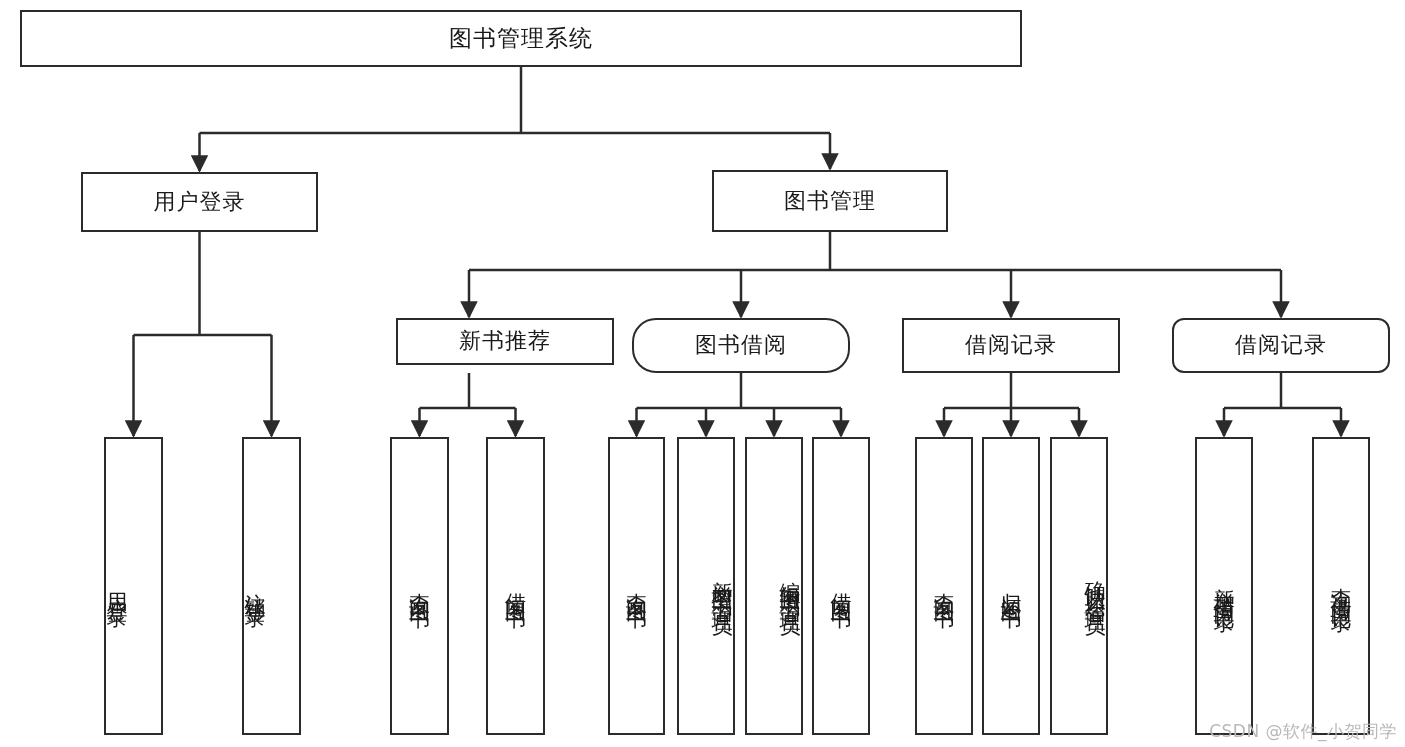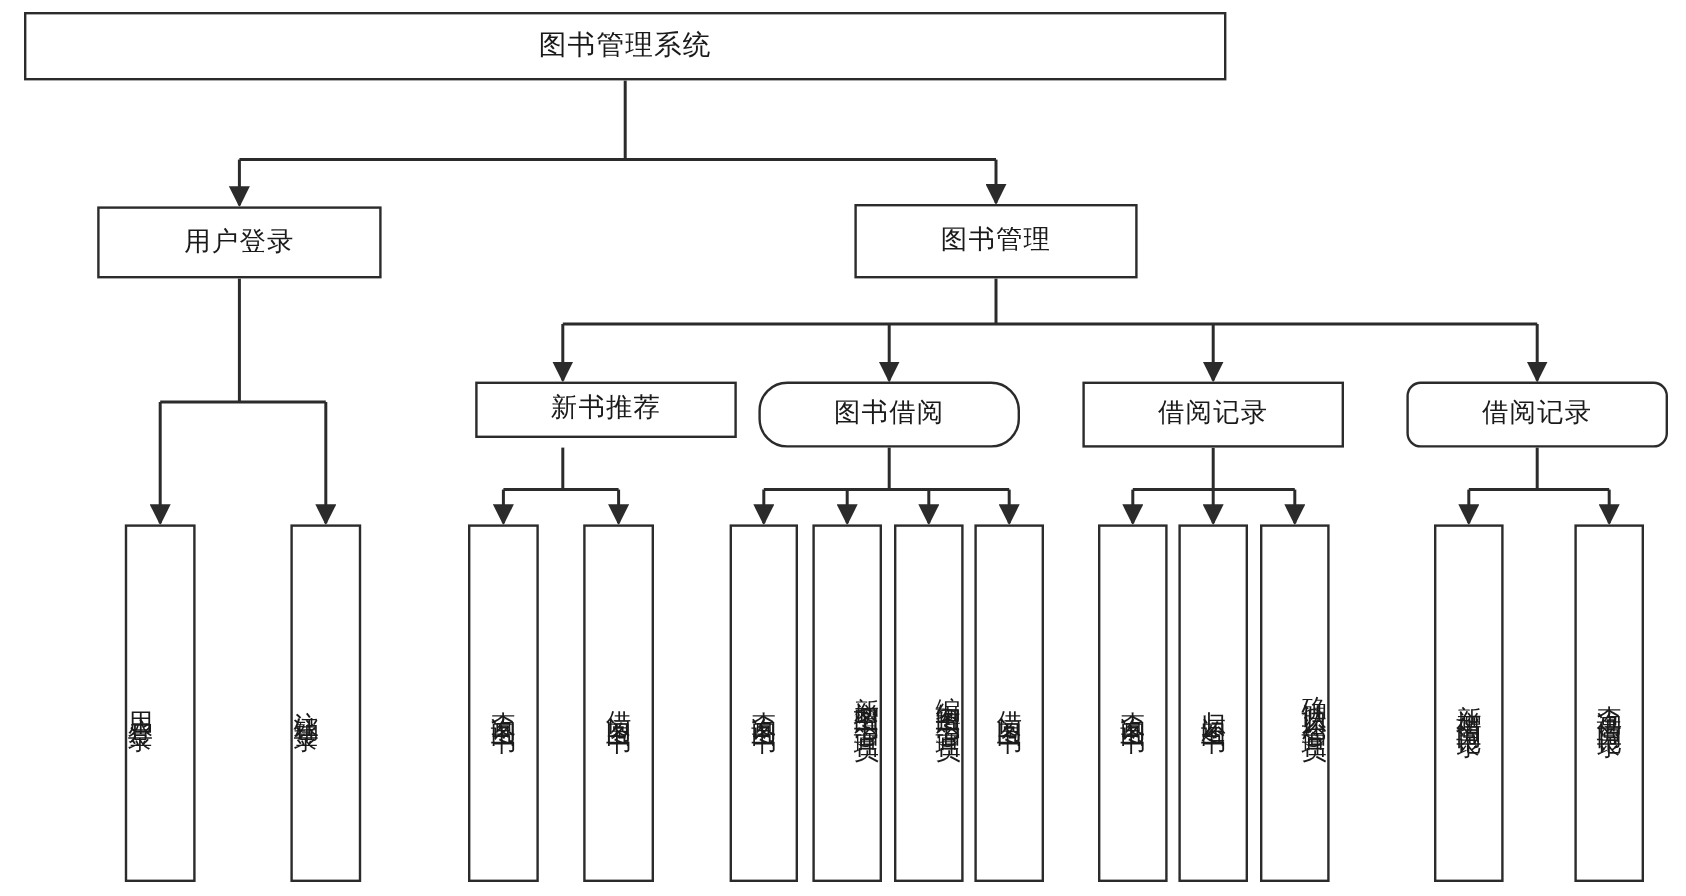--- a/index.html
+++ b/index.html
@@ -175,13 +175,14 @@
         <span class="vtext">确认归还（管理员）</span>
       </div>
       <div class="node v mid" style="left: 1195px; top: 437px; width: 58px; height: 298px;">
         <span class="vtext">新增借阅记录</span>
       </div>
       <div class="node v mid" style="left: 1312px; top: 437px; width: 58px; height: 298px;">
         <span class="vtext">查询借阅记录</span>
       </div>
     </div>
 
+  <div id="watermark">CSDN @软件_小贺同学</div>
 </div>
 
 </body></html>

